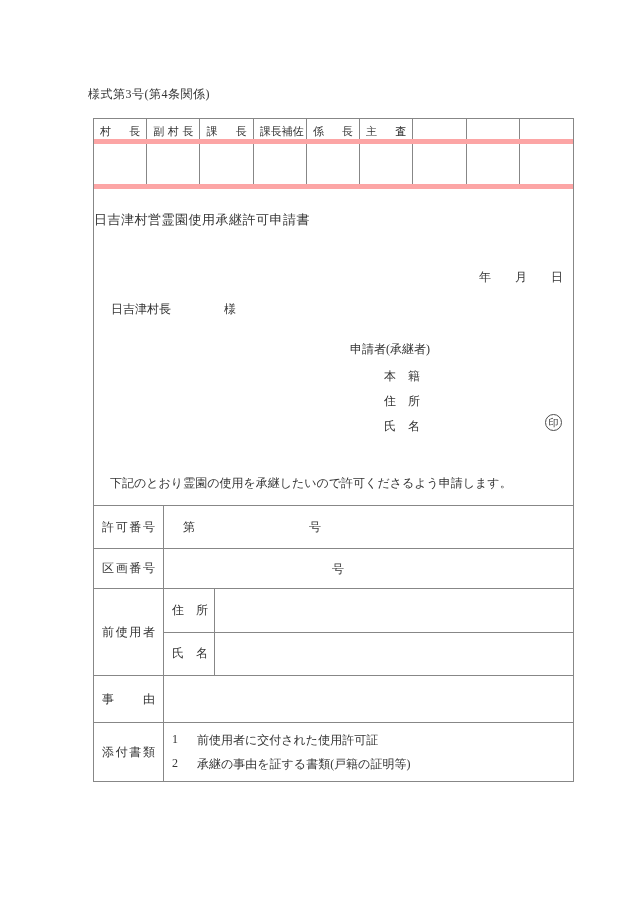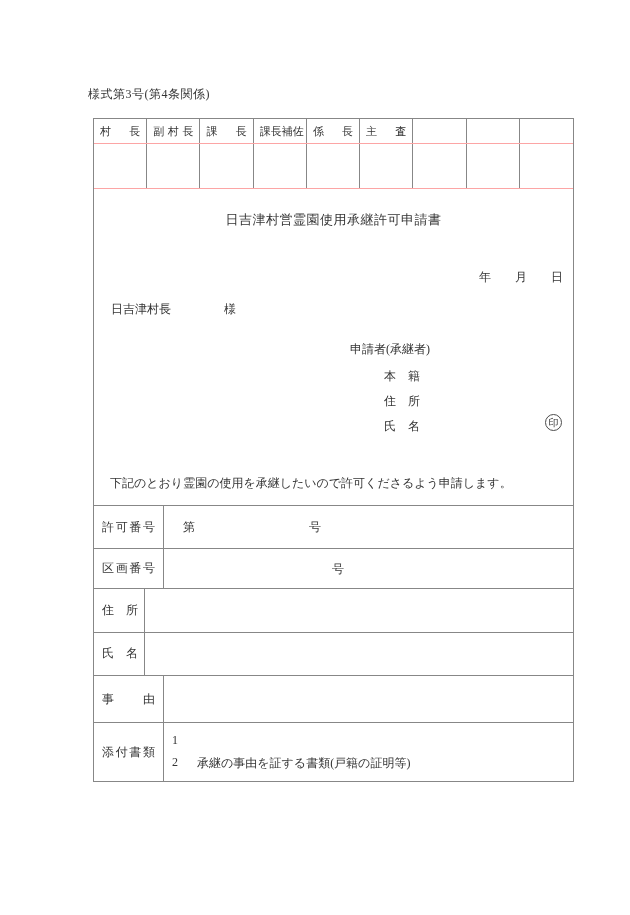--- a/index.html
+++ b/index.html
@@ -16,34 +16,34 @@
     font-size:12px; letter-spacing:0.5px; white-space:nowrap;
   }
 
   .sheet {
     position:absolute; left:77px; top:118px;
     width:481px; height:664px;
     border:1px solid #878787;
   }
 
   
-  .arow { display:grid; grid-template-columns:repeat(9,1fr); border-bottom:1px solid #fca5a5; }
+  .arow { display:grid; grid-template-columns:repeat(9,1fr); border-bottom:5px solid #fca5a5; }
   .arow-labels { height:25px; }
   .arow-blank  { height:45px; }
   .acell { border-right:1px solid #878787; overflow:hidden; }
   .acell:nth-child(9) { border-right:none; }
   .arow-labels .acell {
     font-size:11px; line-height:24px; padding:0 6px;
     text-align:justify; text-align-last:justify; white-space:nowrap;
   }
 
   
   .bigcell { position:relative; height:317px; border-bottom:1px solid #878787; font-size:12px; }
   .bigcell .abs { position:absolute; white-space:nowrap; }
-  .doc-title { left:0; right:0; top:22px; text-align:center; font-size:13px; letter-spacing:0.5px; }
+  .doc-title { left:0; right:0; top:22px; text-align:left; font-size:13px; letter-spacing:0.5px; }
   .date-line { right:10px; top:80px; }
   .addressee { left:17px; top:112px; }
   .honorific { margin-left:50px; }
   .applicant-heading { left:256px; top:152px; }
   .fld-domicile { left:290px; top:179px; }
   .fld-address  { left:290px; top:204px; }
   .fld-name     { left:290px; top:229px; }
   .seal {
     left:451px; top:225px; width:17px; height:17px;
     border:1px solid #4c4c4c; border-radius:50%;
@@ -148,20 +148,23 @@
     <div class="frow h40">
       <div class="rlabel">
         <div class="jtext">区画番号</div>
       </div>
       <div class="rcontent">
         <span class="abs lot-suffix">号</span>
       </div>
     </div>
 
     <div class="frow h87">
+      <div class="rlabel">
+        <div class="jtext">前使用者</div>
+      </div>
       <div class="subtable">
         <div class="subrow">
           <div class="sublabel">
             <div class="jtext">住　所</div>
           </div>
           <div class="subcontent"></div>
         </div>
         <div class="subrow last">
           <div class="sublabel">
             <div class="jtext">氏　名</div>
@@ -178,20 +181,21 @@
       <div class="rcontent"></div>
     </div>
 
     <div class="frow h58 last">
       <div class="rlabel">
         <div class="jtext">添付書類</div>
       </div>
       <div class="rcontent att-content">
         <div class="att-line">
           <span class="att-no">1</span>
+          <span>前使用者に交付された使用許可証</span>
         </div>
         <div class="att-line">
           <span class="att-no">2</span>
           <span>承継の事由を証する書類(戸籍の証明等)</span>
         </div>
       </div>
     </div>
 
   </div>
 </div>

